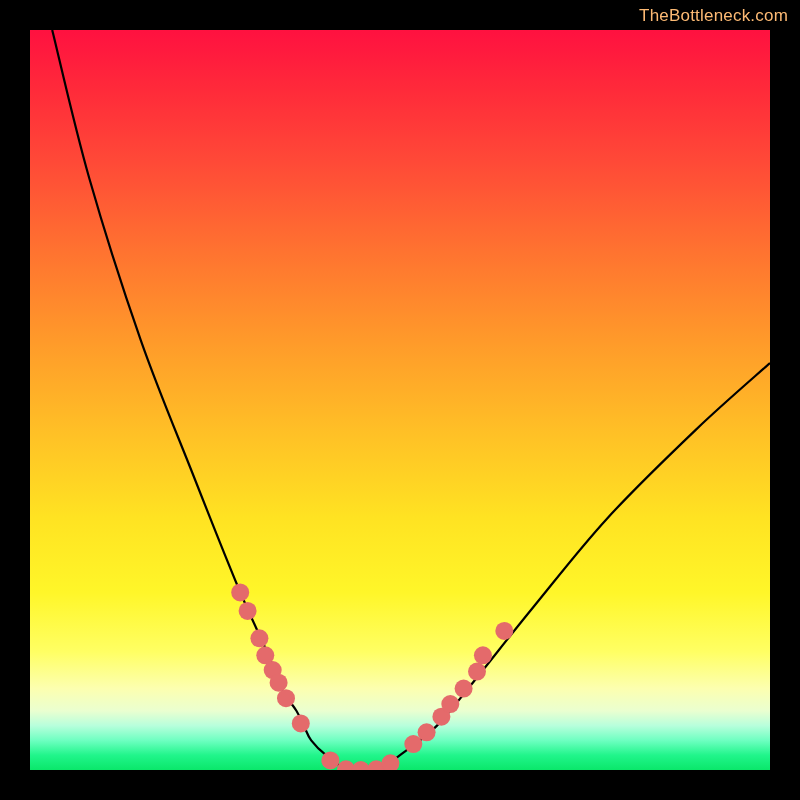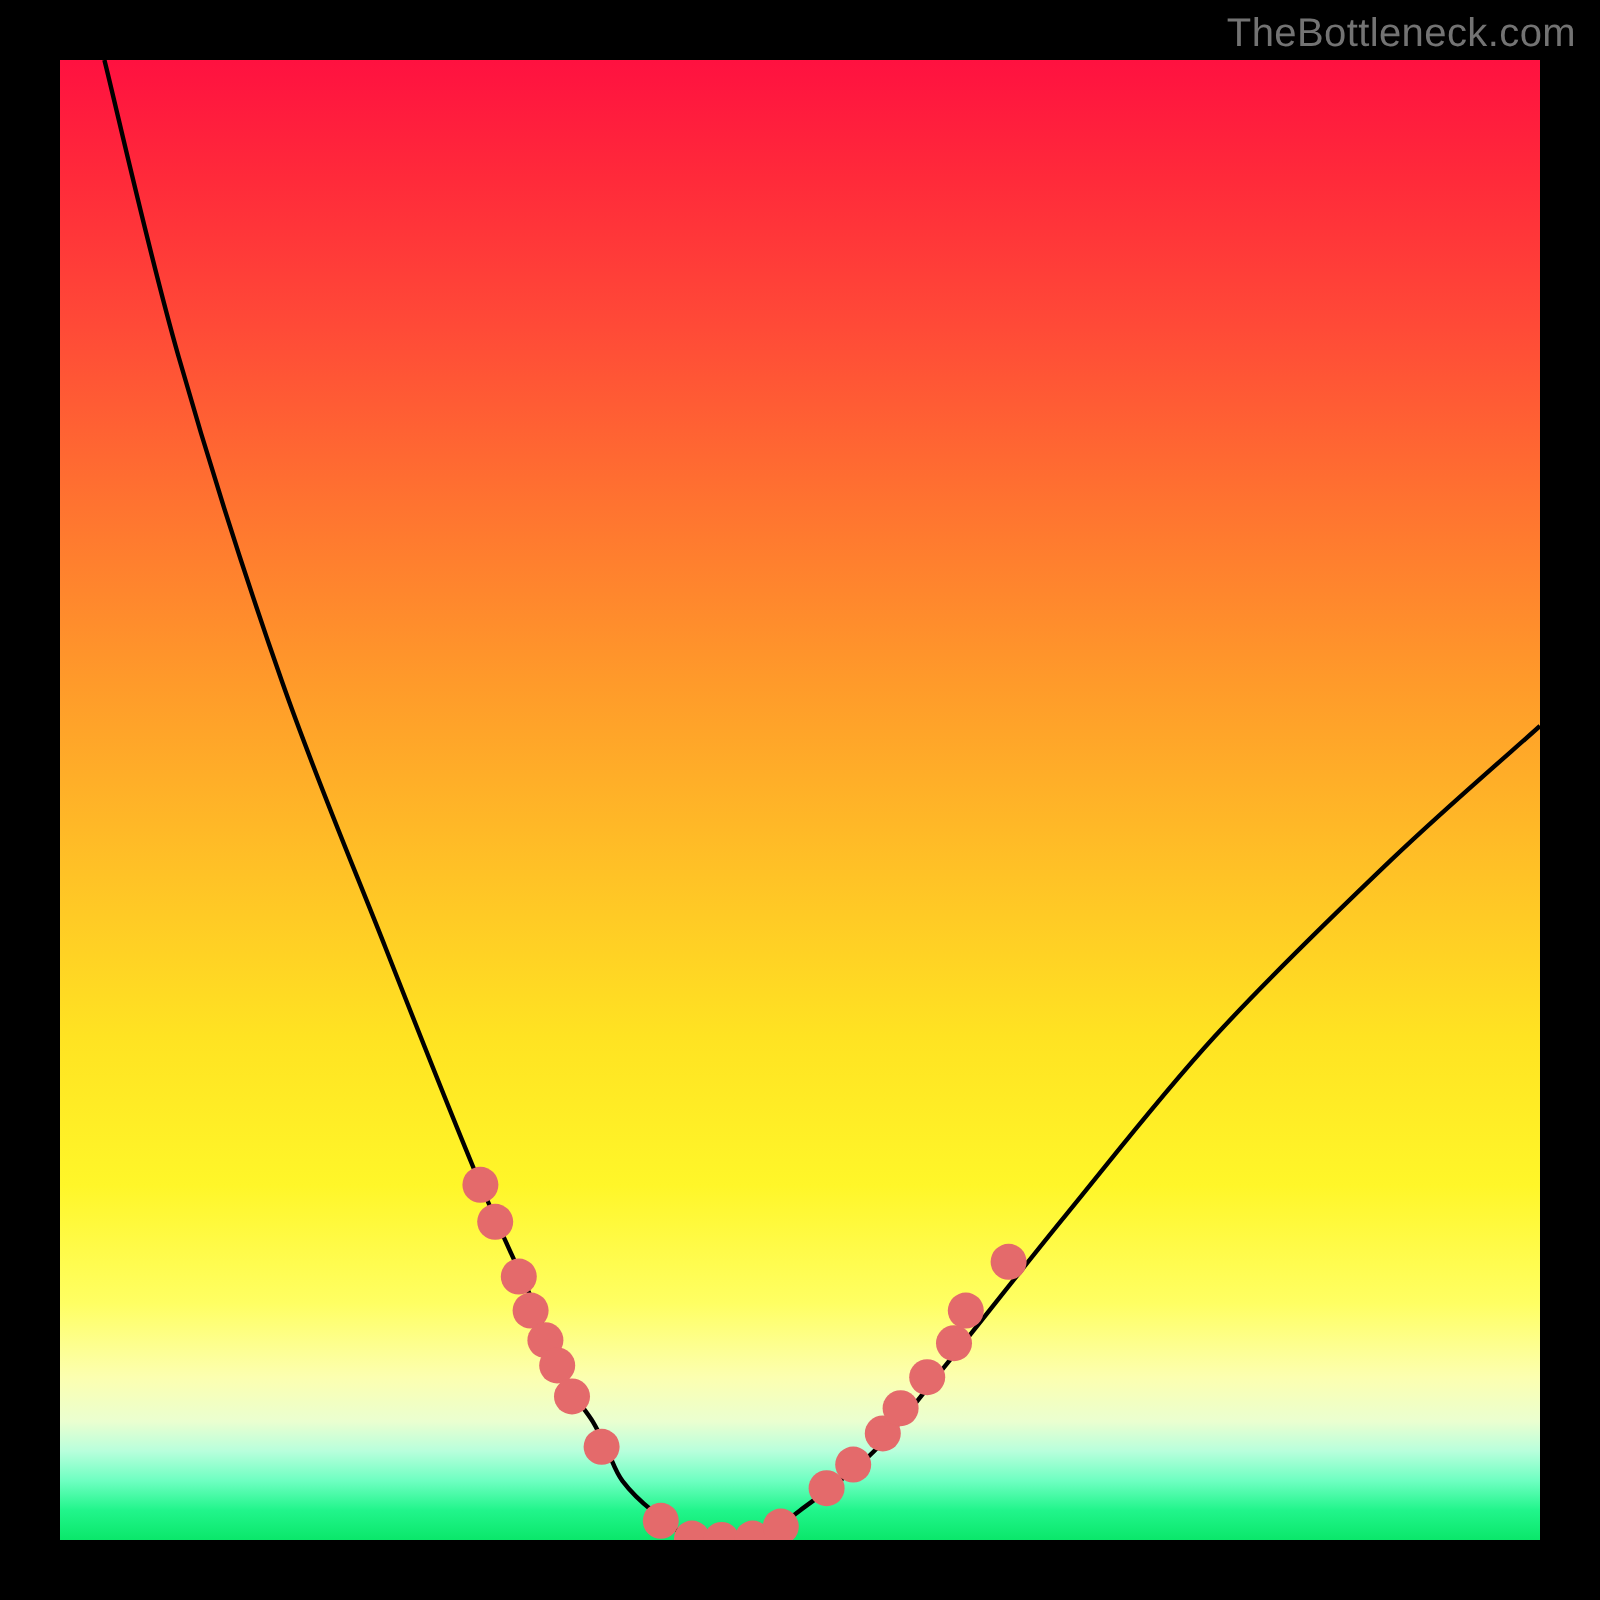--- a/index.html
+++ b/index.html
@@ -38,22 +38,22 @@
       #b8ffdc 94%,
       #6effc1 96%,
       #21f58b 98%,
       #0ae76a 100%
     );
   }
   .watermark {
     position: absolute;
     top: 6px;
     right: 12px;
-    color: #737373;
-    font-size: 20px;
+    color: #fdba74;
+    font-size: 17px;
     letter-spacing: 0.2px;
     font-weight: 500;
     user-select: none;
   }
   svg.curve {
     position: absolute;
     left: 0;
     top: 0;
     width: 740px;
     height: 740px;

